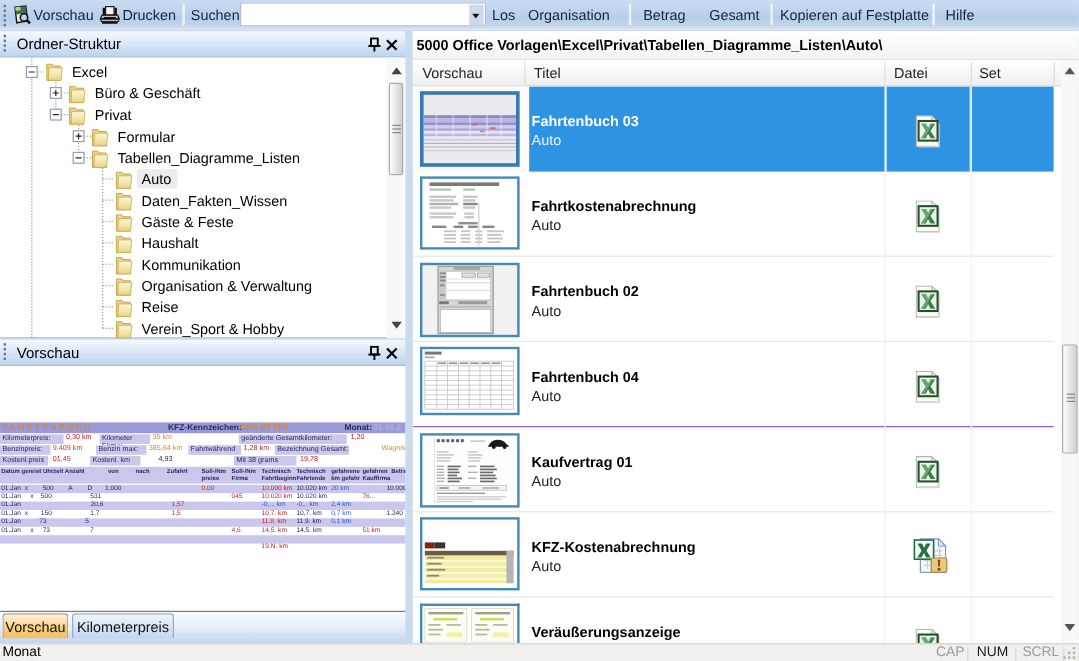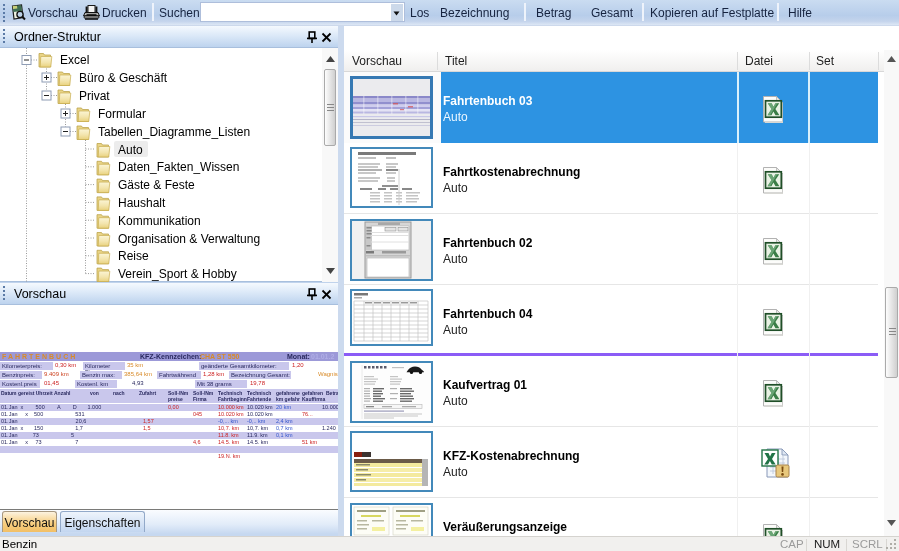--- a/index.html
+++ b/index.html
@@ -51,21 +51,21 @@
   <div class="abs" style="left:152px;top:3px;width:1.5px;height:18px;background:#eef3fb;"></div>
   <div class="abs" style="left:159px;top:6px;font-size:12px;color:#16233f;">Suchen</div>
 
   <div class="abs" style="left:200px;top:2px;width:205px;height:20px;background:#fff;border:1px solid #aebedb;">
     <div class="abs" style="right:1px;top:1px;width:12px;height:17px;background:#ccd9ea;"></div>
     <svg class="abs" style="right:4px;top:8px" width="7" height="5">
         <path d="M0.5 0.5 L6.5 0.5 L3.5 4.5 Z" fill="#111"></path>
       </svg>
   </div>
   <div class="abs" style="left:410px;top:6px;font-size:12px;color:#16233f;">Los</div>
-  <div class="abs" style="left:440px;top:6px;font-size:12px;color:#16233f;">Bezeichnung</div>
+  <div class="abs" style="left:440px;top:6px;font-size:12px;color:#16233f;">Organisation</div>
   <div class="abs" style="left:524px;top:3px;width:1.5px;height:18px;background:#eef3fb;"></div>
   <div class="abs" style="left:536px;top:6px;font-size:12px;color:#16233f;">Betrag</div>
   <div class="abs" style="left:591px;top:6px;font-size:12px;color:#16233f;">Gesamt</div>
   <div class="abs" style="left:642px;top:3px;width:1.5px;height:18px;background:#eef3fb;"></div>
   <div class="abs" style="left:650px;top:6px;font-size:12px;color:#16233f;">Kopieren auf Festplatte</div>
   <div class="abs" style="left:777px;top:3px;width:1.5px;height:18px;background:#eef3fb;"></div>
   <div class="abs" style="left:788px;top:6px;font-size:12px;color:#16233f;">Hilfe</div>
 </div>
 
 <div class="abs" id="treehead" style="left:0;top:26px;width:338px;height:22px;background:linear-gradient(#f5f9fe,#dcE9f8 45%,#bdd3ee);border-bottom:1px solid #a8bfdd;">
@@ -324,27 +324,30 @@
     <div class="abs" style="left:193px;top:87px;font-size:5.5px;color:#cc2222;">4,6</div>
     <div class="abs" style="left:218px;top:87px;font-size:5.5px;color:#cc2222;">14.5. km</div>
     <div class="abs" style="left:247px;top:87px;font-size:5.5px;color:#28285e;">14.5. km</div>
     <div class="abs" style="left:302px;top:87px;font-size:5.5px;color:#cc2222;">51 km</div>
     <div class="abs" style="left:218px;top:101px;font-size:5.5px;color:#cc2222;">19.N. km</div>
   </div>
 </div>
 
 <div class="abs" id="tabs" style="left:0;top:510px;width:338px;height:26px;background:linear-gradient(#fafcff,#e2ecf9 55%,#c6d8f0 92%);">
   <div class="abs" style="left:2px;top:1px;width:55px;height:21px;background:linear-gradient(#fdf3e0,#f7cf82 55%,#f2bf66);border:1px solid #a89880;border-bottom:none;border-radius:3px 3px 0 0;font-size:12px;color:#111;text-align:center;padding-top:4px;">Vorschau</div>
-  <div class="abs" style="left:60px;top:1px;width:85px;height:21px;background:linear-gradient(#eef4fc,#c3d6f0);border:1px solid #92a9c9;border-bottom:none;border-radius:3px 3px 0 0;font-size:12px;color:#111;text-align:center;padding-top:4px;">Eigenschaften</div>
+  <div class="abs" style="left:60px;top:1px;width:85px;height:21px;background:linear-gradient(#eef4fc,#c3d6f0);border:1px solid #92a9c9;border-bottom:none;border-radius:3px 3px 0 0;font-size:12px;color:#111;text-align:center;padding-top:4px;">Kilometerpreis</div>
 </div>
 
 <div class="abs" style="left:338px;top:26px;width:6px;height:510px;background:#ccdaee;"></div>
 
 <div class="abs" id="right" style="left:344px;top:26px;width:555px;height:510px;background:#fff;">
 
+  <div class="abs" style="left:0;top:0;width:555px;height:24px;background:linear-gradient(#fff,#f3f3f3);border-bottom:1px solid #e3e3e3;">
+    <div class="abs" style="left:3px;top:5px;font-size:12px;font-weight:bold;color:#000;">5000 Office Vorlagen\Excel\Privat\Tabellen_Diagramme_Listen\Auto\</div>
+  </div>
 
   <div class="abs" style="left:0;top:24px;width:555px;height:22px;background:linear-gradient(#ffffff,#f0efee);border-bottom:1px solid #d8d8d8;">
     <div class="abs" style="left:8px;top:4px;font-size:12px;color:#222;">Vorschau</div>
     <div class="abs" style="left:101px;top:4px;font-size:12px;color:#222;">Titel</div>
     <div class="abs" style="left:401px;top:4px;font-size:12px;color:#222;">Datei</div>
     <div class="abs" style="left:472px;top:4px;font-size:12px;color:#222;">Set</div>
     <div class="abs" style="left:93px;top:2px;width:1px;height:18px;background:#dcdcdc;"></div>
     <div class="abs" style="left:393px;top:2px;width:1px;height:18px;background:#dcdcdc;"></div>
     <div class="abs" style="left:465px;top:2px;width:1px;height:18px;background:#dcdcdc;"></div>
     <div class="abs" style="left:534px;top:2px;width:1px;height:18px;background:#dcdcdc;"></div>
@@ -484,21 +487,21 @@
           <rect x="15" y="37" width="42" height="19" fill="#fff" stroke="#b0b0b0" stroke-width="0.6"></rect>
         </svg>
       </div>
       <div class="abs" style="left:99px;top:22px;font-size:12px;font-weight:bold;color:#000;">Fahrtenbuch 02</div>
       <div class="abs" style="left:99px;top:38px;font-size:12px;color:#222;">Auto</div>
       <svg class="abs" style="left:419px;top:24px" width="20" height="27">
           <use href="#xlicon"></use>
         </svg>
     </div>
 
-    <div class="abs" style="left:0;top:213px;width:534px;height:71px;border-bottom:3px solid #8b5cf6;">
+    <div class="abs" style="left:0;top:213px;width:534px;height:71px;border-bottom:1px solid #8b5cf6;">
             <div class="abs" style="left:393px;top:0;width:1px;height:71px;background:#f0f0f0;"></div>
       <div class="abs" style="left:465px;top:0;width:1px;height:71px;background:#f0f0f0;"></div>
       <div class="abs" style="left:6px;top:4px;width:83px;height:57px;background:#fff;border:2px solid #4389ba;">
         <svg width="79" height="53">
           <rect x="2" y="2" width="14" height="2.5" fill="#777"></rect>
           <rect x="2" y="6" width="8" height="1.5" fill="#aaa"></rect>
           <g stroke="#c3c3c3" stroke-width="0.7">
             <line x1="2" y1="10" x2="76" y2="10"></line>
               <line x1="2" y1="14" x2="76" y2="14"></line>
               <line x1="2" y1="18" x2="76" y2="18"></line>
@@ -694,21 +697,21 @@
       <div class="abs" style="left:3px;top:43px;width:7px;height:1px;background:#888;"></div>
       <div class="abs" style="left:3px;top:46px;width:7px;height:1px;background:#888;"></div>
     </div>
     <svg class="abs" style="left:3px;top:470px" width="9" height="6">
         <path d="M0 0 L9 0 L4.5 6 Z" fill="#555"></path>
       </svg>
   </div>
 </div>
 
 <div class="abs" id="status" style="left:0;top:536px;width:899px;height:15px;background:#f1f0ee;border-top:1px solid #d5d3cf;">
-  <div class="abs" style="left:2px;top:1px;font-size:11.5px;color:#000;">Benzin</div>
+  <div class="abs" style="left:2px;top:1px;font-size:11.5px;color:#000;">Monat</div>
   <div class="abs" style="left:780px;top:1px;font-size:11.5px;color:#9b9b9b;text-align:right;">CAP</div>
   <div class="abs" style="left:814px;top:1px;font-size:11.5px;color:#1a1a1a;">NUM</div>
   <div class="abs" style="left:852px;top:1px;font-size:11.5px;color:#9b9b9b;">SCRL</div>
   <div class="abs" style="left:806px;top:2px;width:1px;height:12px;background:#d9d7d3;"></div>
   <div class="abs" style="left:846px;top:2px;width:1px;height:12px;background:#d9d7d3;"></div>
   <div class="abs" style="left:886px;top:2px;width:1px;height:12px;background:#d9d7d3;"></div>
   <svg class="abs" style="left:886px;top:2px" width="12" height="12">
     <g fill="#b0aea8">
       <rect x="8" y="0" width="2" height="2"></rect>
       <rect x="4" y="4" width="2" height="2"></rect>

